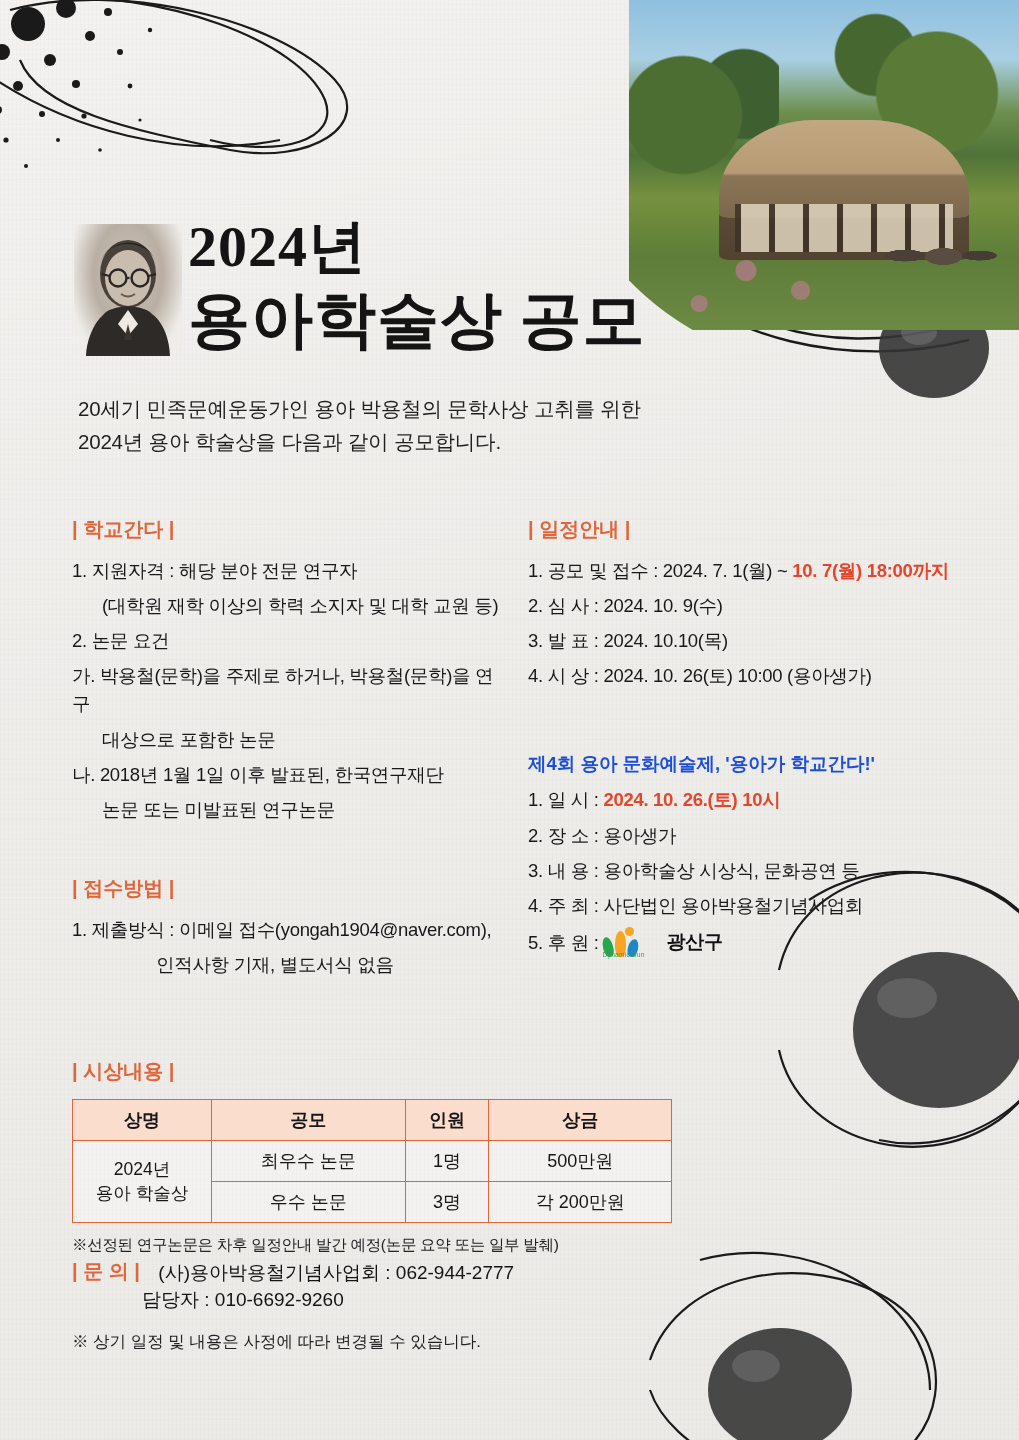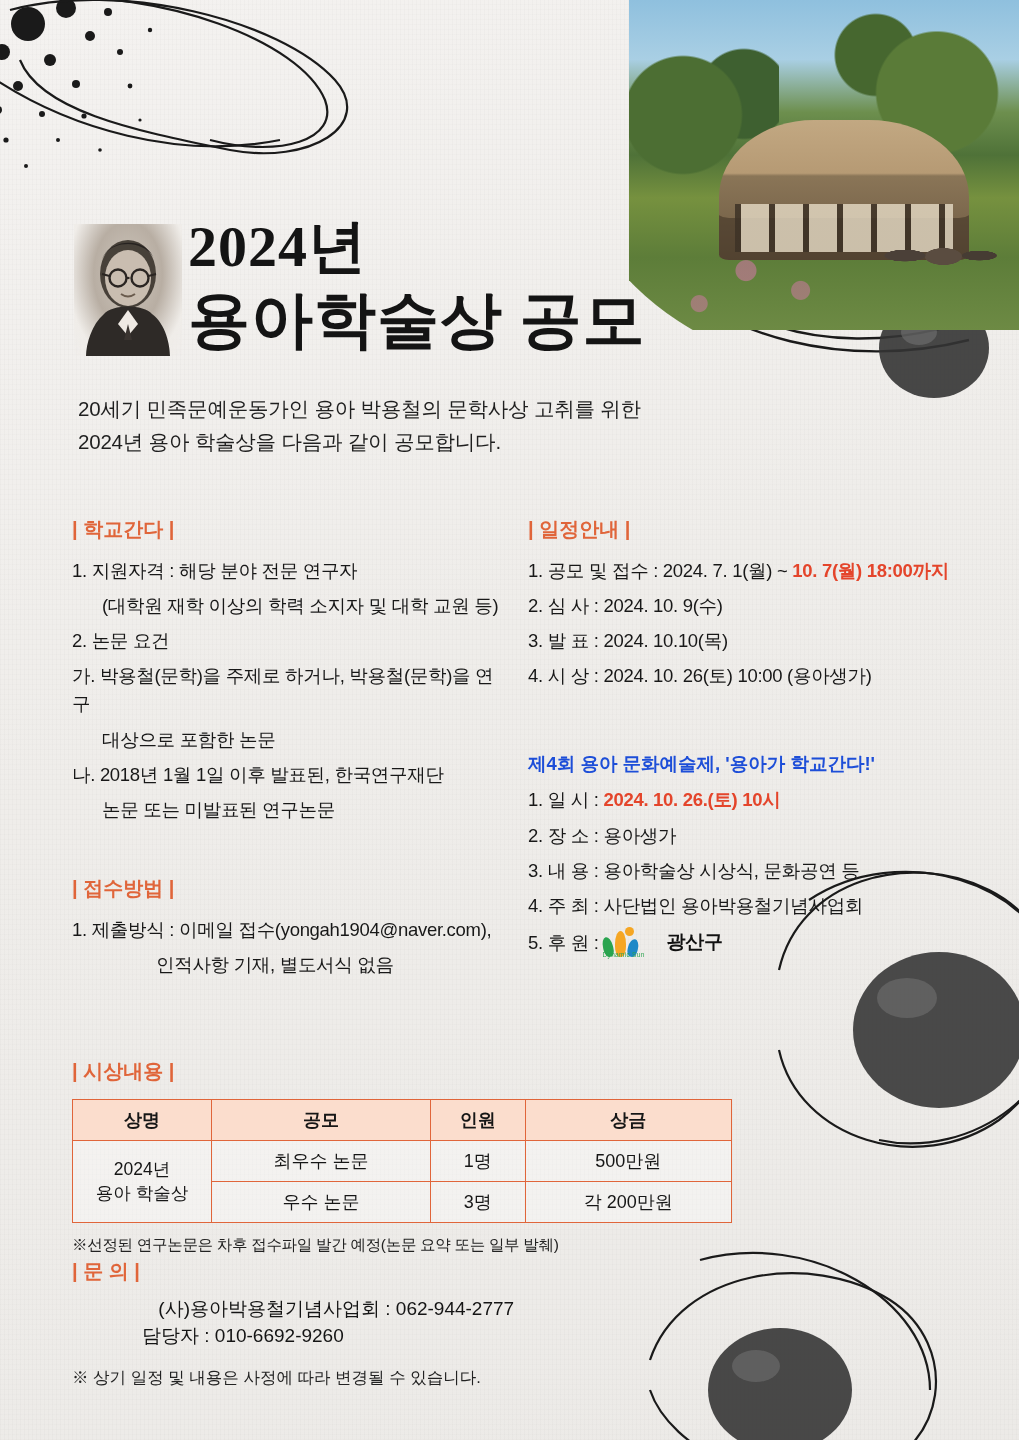--- a/index.html
+++ b/index.html
@@ -217,21 +217,21 @@
   .table-sec {
     position: absolute;
     left: 72px;
     top: 1018px;
     width: 890px;
     z-index: 4;
     margin-top: 40px;
   }
   table.award {
     border-collapse: collapse;
-    width: 660px;
+    width: 600px;
     background: rgba(255,255,255,0.35);
   }
   table.award th, table.award td {
     border: 1px solid #e0653a;
     text-align: center;
     font-size: 18px;
     color: #161616;
     padding: 8px 4px;
   }
   table.award thead th {
@@ -264,21 +264,20 @@
     color: #e0653a;
     display: inline-block;
     margin-right: 14px;
     vertical-align: top;
   }
   .contact-line {
     display: inline-block;
     font-size: 19px;
     color: #141414;
     line-height: 1.55;
-    margin-top: 36px;
   }
   .contact-sub {
     margin-left: 70px;
     font-size: 19px;
     color: #141414;
   }
   .footnote {
     margin-top: 18px;
     font-size: 16.5px;
     color: #222;
@@ -464,21 +463,21 @@
         <td>1명</td>
         <td>500만원</td>
       </tr>
       <tr>
         <td>우수 논문</td>
         <td>3명</td>
         <td>각 200만원</td>
       </tr>
     </tbody>
   </table>
-  <div class="note">※선정된 연구논문은 차후 접수파일 발간 예정(논문 요약 또는 일부 발췌)</div>
+  <div class="note">※선정된 연구논문은 차후 일정안내 발간 예정(논문 요약 또는 일부 발췌)</div>
 </div>
 
 <div class="contact">
   <span class="contact-head">| 문 의 |</span>
   <span class="contact-line">(사)용아박용철기념사업회 : 062-944-2777</span>
   <div class="contact-sub">담당자 : 010-6692-9260</div>
   <div class="footnote">※ 상기 일정 및 내용은 사정에 따라 변경될 수 있습니다.</div>
 </div>
 
 </body></html>

